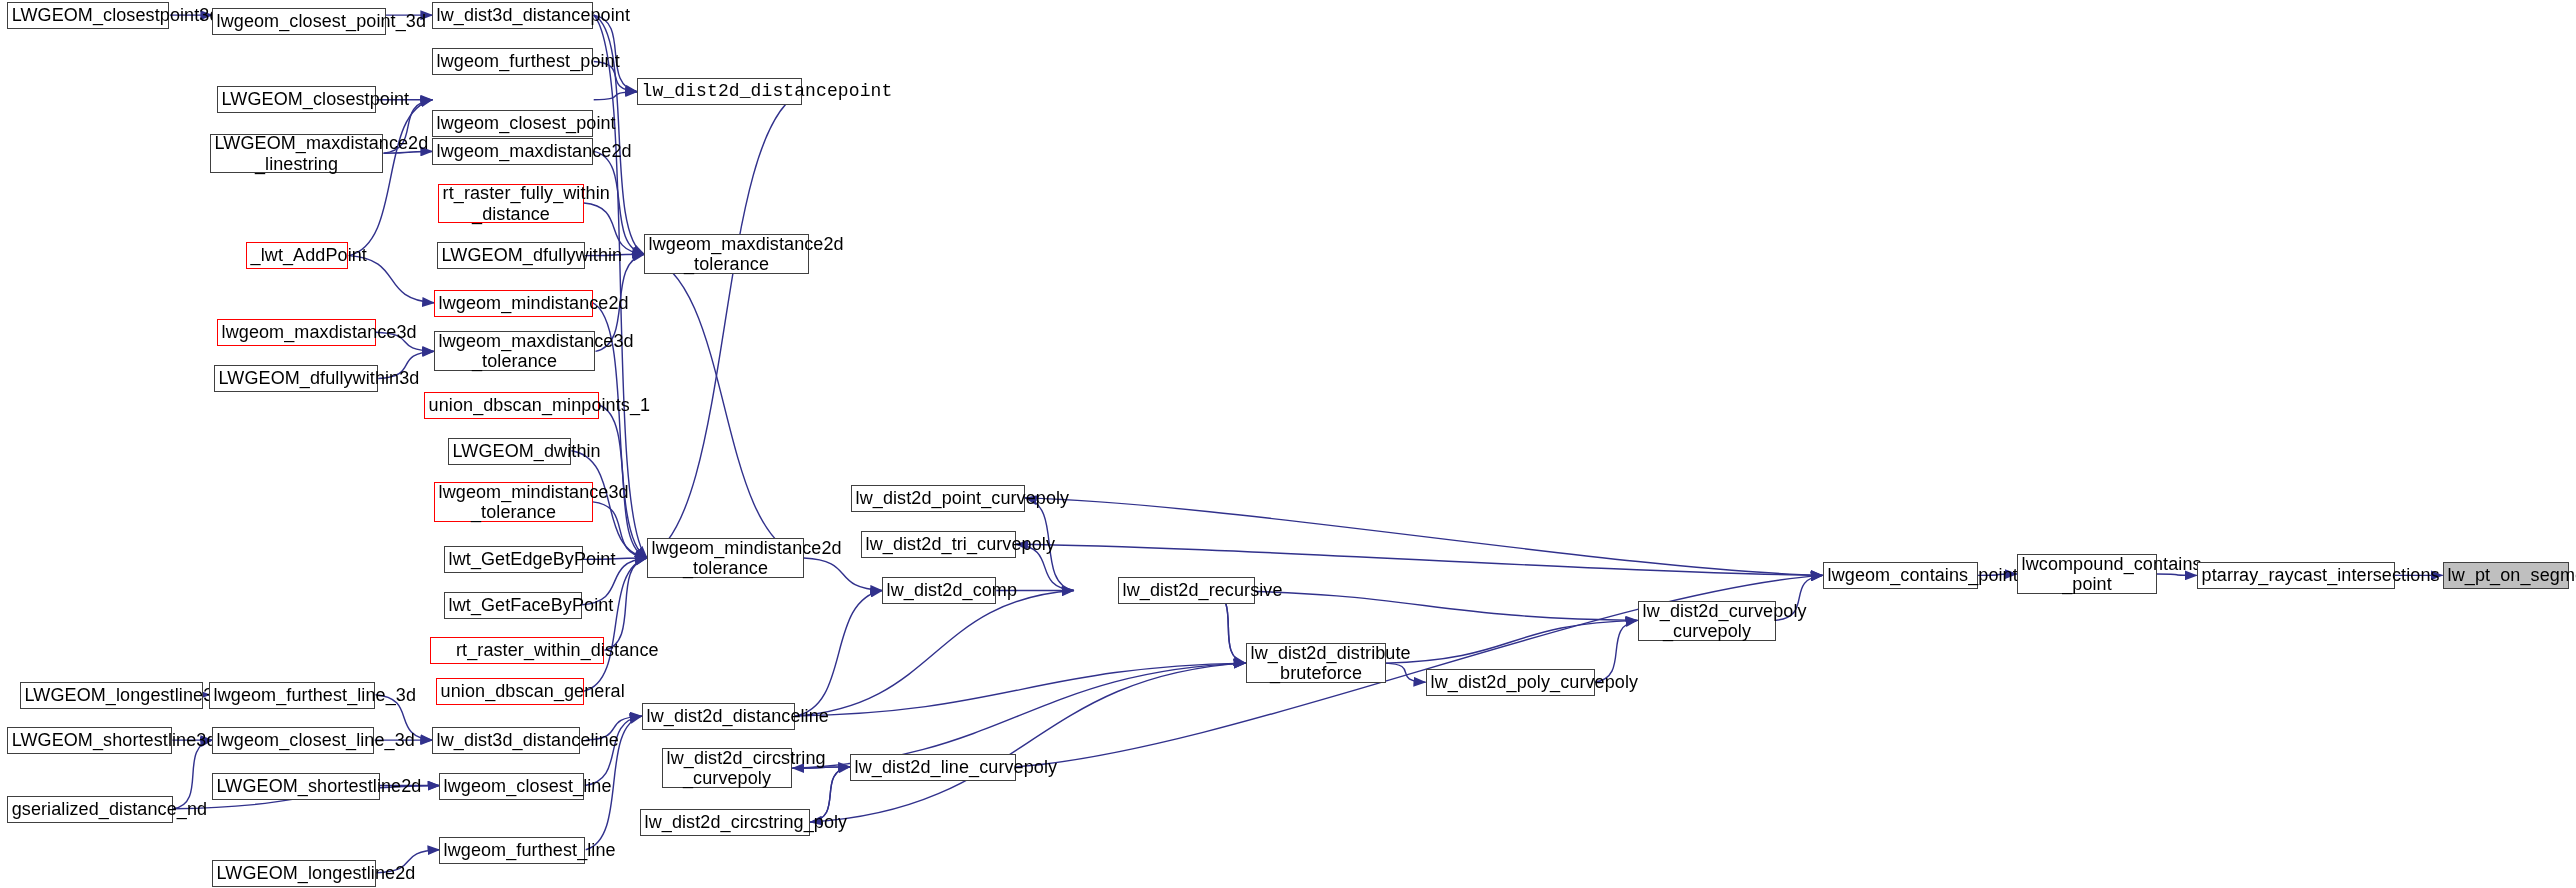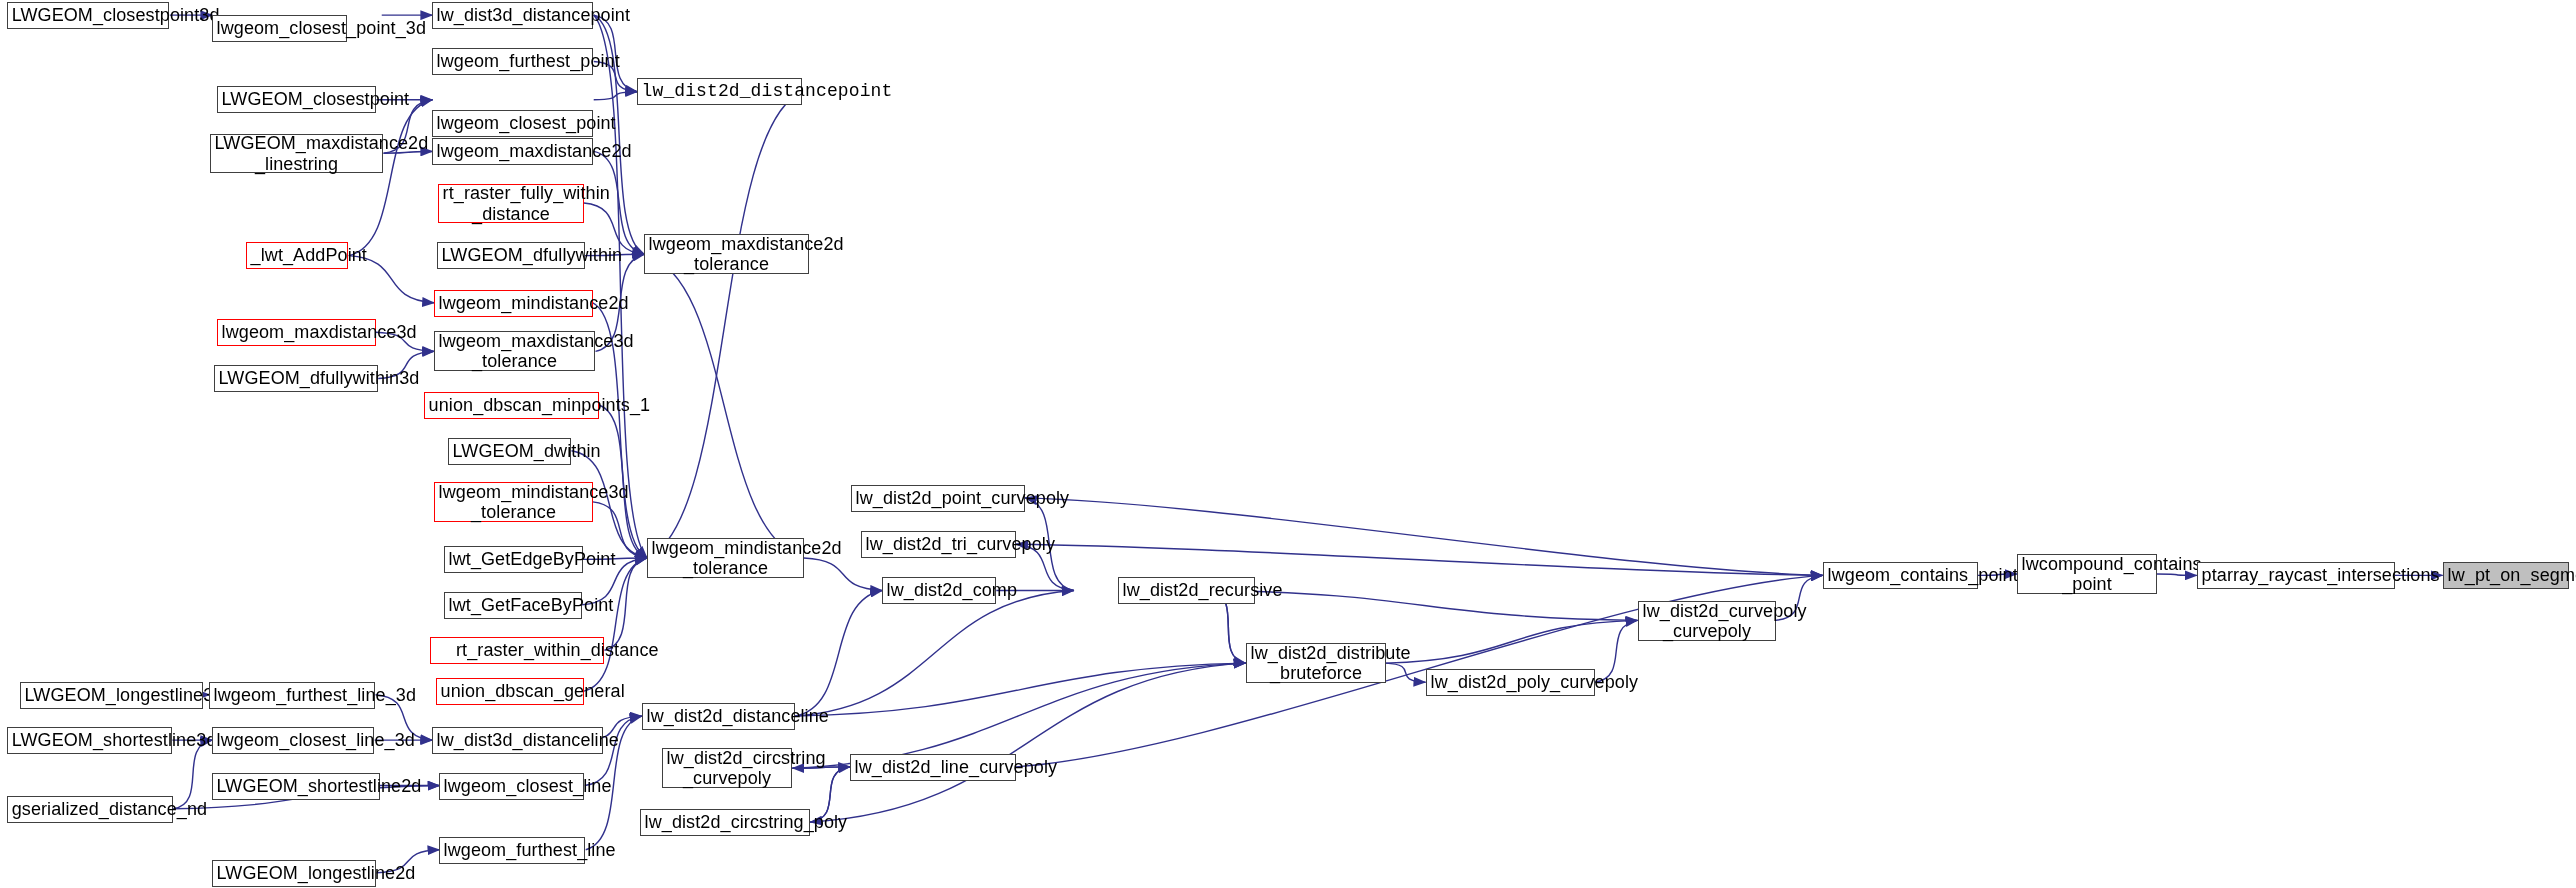--- a/index.html
+++ b/index.html
@@ -126,21 +126,21 @@
         <path d="M2421,644.5 C2461.25,644.62 2425.75,645.88 2466,646" fill="none" stroke="#31318c" stroke-width="1.6" marker-end="url(#arrow)"></path>
         <path d="M2688,646 C2732.3,646 2697.7,646 2742,646" fill="none" stroke="#31318c" stroke-width="1.6" marker-end="url(#arrow)"></path>
         <path d="M892,804 C1052.85,792.72 1044.15,674.28 1205,663" fill="none" stroke="#31318c" stroke-width="1.6" marker-end="url(#arrow)"></path>
         <path d="M892,804 C1132,799.24 1158,749.26 1398,744.5" fill="none" stroke="#31318c" stroke-width="1.6" marker-end="url(#arrow)"></path>
         <path d="M889,862.5 C1129,853.06 1158,753.94 1398,744.5" fill="none" stroke="#31318c" stroke-width="1.6" marker-end="url(#arrow)"></path>
         <path d="M909,923 C1149,908.72 1158,758.78 1398,744.5" fill="none" stroke="#31318c" stroke-width="1.6" marker-end="url(#arrow)"></path>
       </g>
   </svg>
   <div id="nodes-group">
       <div class="node" style="left: 7.1px; top: 1.8px; width: 162px; height: 27px;"><span class="node-label">LWGEOM_closestpoint3d</span></div>
-      <div class="node" style="left: 212px; top: 15px; width: 135px; height: 27px;"><span class="node-label">lwgeom_closest_point_3d</span></div>
+      <div class="node" style="left: 212px; top: 8px; width: 174px; height: 27px;"><span class="node-label">lwgeom_closest_point_3d</span></div>
       <div class="node" style="left: 432px; top: 1.8px; width: 161px; height: 27px;"><span class="node-label">lw_dist3d_distancepoint</span></div>
       <div class="node" style="left: 432px; top: 48px; width: 161px; height: 27px;"><span class="node-label">lwgeom_furthest_point</span></div>
       <div class="node" style="left: 217px; top: 86px; width: 159px; height: 27px;"><span class="node-label">LWGEOM_closestpoint</span></div>
       <div class="node" style="left: 432px; top: 86px; width: 161px; height: 27px; margin-top: 24px;"><span class="node-label">lwgeom_closest_point</span></div>
       <div class="node" style="left: 637px; top: 78px; width: 165px; height: 27px; font-family: Liberation Mono, monospace;"><span class="node-label">lw_dist2d_distancepoint</span></div>
       <div class="node" style="left: 210px; top: 134px; width: 173px; height: 39px;"><span class="node-label">LWGEOM_maxdistance2d
 _linestring</span></div>
       <div class="node" style="left: 432px; top: 138px; width: 161px; height: 27px;"><span class="node-label">lwgeom_maxdistance2d</span></div>
       <div class="node red" style="left: 438px; top: 184px; width: 146px; height: 39px;"><span class="node-label">rt_raster_fully_within
 _distance</span></div>
@@ -160,21 +160,21 @@
       <div class="node" style="left: 444px; top: 546px; width: 139px; height: 27px;"><span class="node-label">lwt_GetEdgeByPoint</span></div>
       <div class="node" style="left: 444px; top: 592px; width: 138px; height: 27px;"><span class="node-label">lwt_GetFaceByPoint</span></div>
       <div class="node" style="left: 647px; top: 538px; width: 157px; height: 40px;"><span class="node-label">lwgeom_mindistance2d
 _tolerance</span></div>
       <div class="node red" style="left: 430px; top: 637px; width: 174px; height: 27px; padding-left: 25px;"><span class="node-label">rt_raster_within_distance</span></div>
       <div class="node red" style="left: 436px; top: 678px; width: 148px; height: 27px;"><span class="node-label">union_dbscan_general</span></div>
       <div class="node" style="left: 20px; top: 682px; width: 183px; height: 27px;"><span class="node-label">LWGEOM_longestline3d</span></div>
       <div class="node" style="left: 209px; top: 682px; width: 166px; height: 27px;"><span class="node-label">lwgeom_furthest_line_3d</span></div>
       <div class="node" style="left: 7.1px; top: 727px; width: 165px; height: 27px;"><span class="node-label">LWGEOM_shortestline3d</span></div>
       <div class="node" style="left: 212px; top: 727px; width: 162px; height: 27px;"><span class="node-label">lwgeom_closest_line_3d</span></div>
-      <div class="node" style="left: 432px; top: 727px; width: 171px; height: 27px;"><span class="node-label">lw_dist3d_distanceline</span></div>
+      <div class="node" style="left: 432px; top: 727px; width: 148px; height: 27px;"><span class="node-label">lw_dist3d_distanceline</span></div>
       <div class="node" style="left: 642px; top: 703px; width: 153px; height: 27px;"><span class="node-label">lw_dist2d_distanceline</span></div>
       <div class="node" style="left: 212px; top: 773px; width: 168px; height: 27px;"><span class="node-label">LWGEOM_shortestline2d</span></div>
       <div class="node" style="left: 439px; top: 773px; width: 145px; height: 27px;"><span class="node-label">lwgeom_closest_line</span></div>
       <div class="node" style="left: 7.1px; top: 796px; width: 166px; height: 27px;"><span class="node-label">gserialized_distance_nd</span></div>
       <div class="node" style="left: 662px; top: 748px; width: 130px; height: 40px;"><span class="node-label">lw_dist2d_circstring
 _curvepoly</span></div>
       <div class="node" style="left: 850px; top: 754px; width: 166px; height: 27px;"><span class="node-label">lw_dist2d_line_curvepoly</span></div>
       <div class="node" style="left: 640px; top: 809px; width: 170px; height: 27px;"><span class="node-label">lw_dist2d_circstring_poly</span></div>
       <div class="node" style="left: 439px; top: 837px; width: 146px; height: 27px;"><span class="node-label">lwgeom_furthest_line</span></div>
       <div class="node" style="left: 212px; top: 860px; width: 164px; height: 27px;"><span class="node-label">LWGEOM_longestline2d</span></div>

